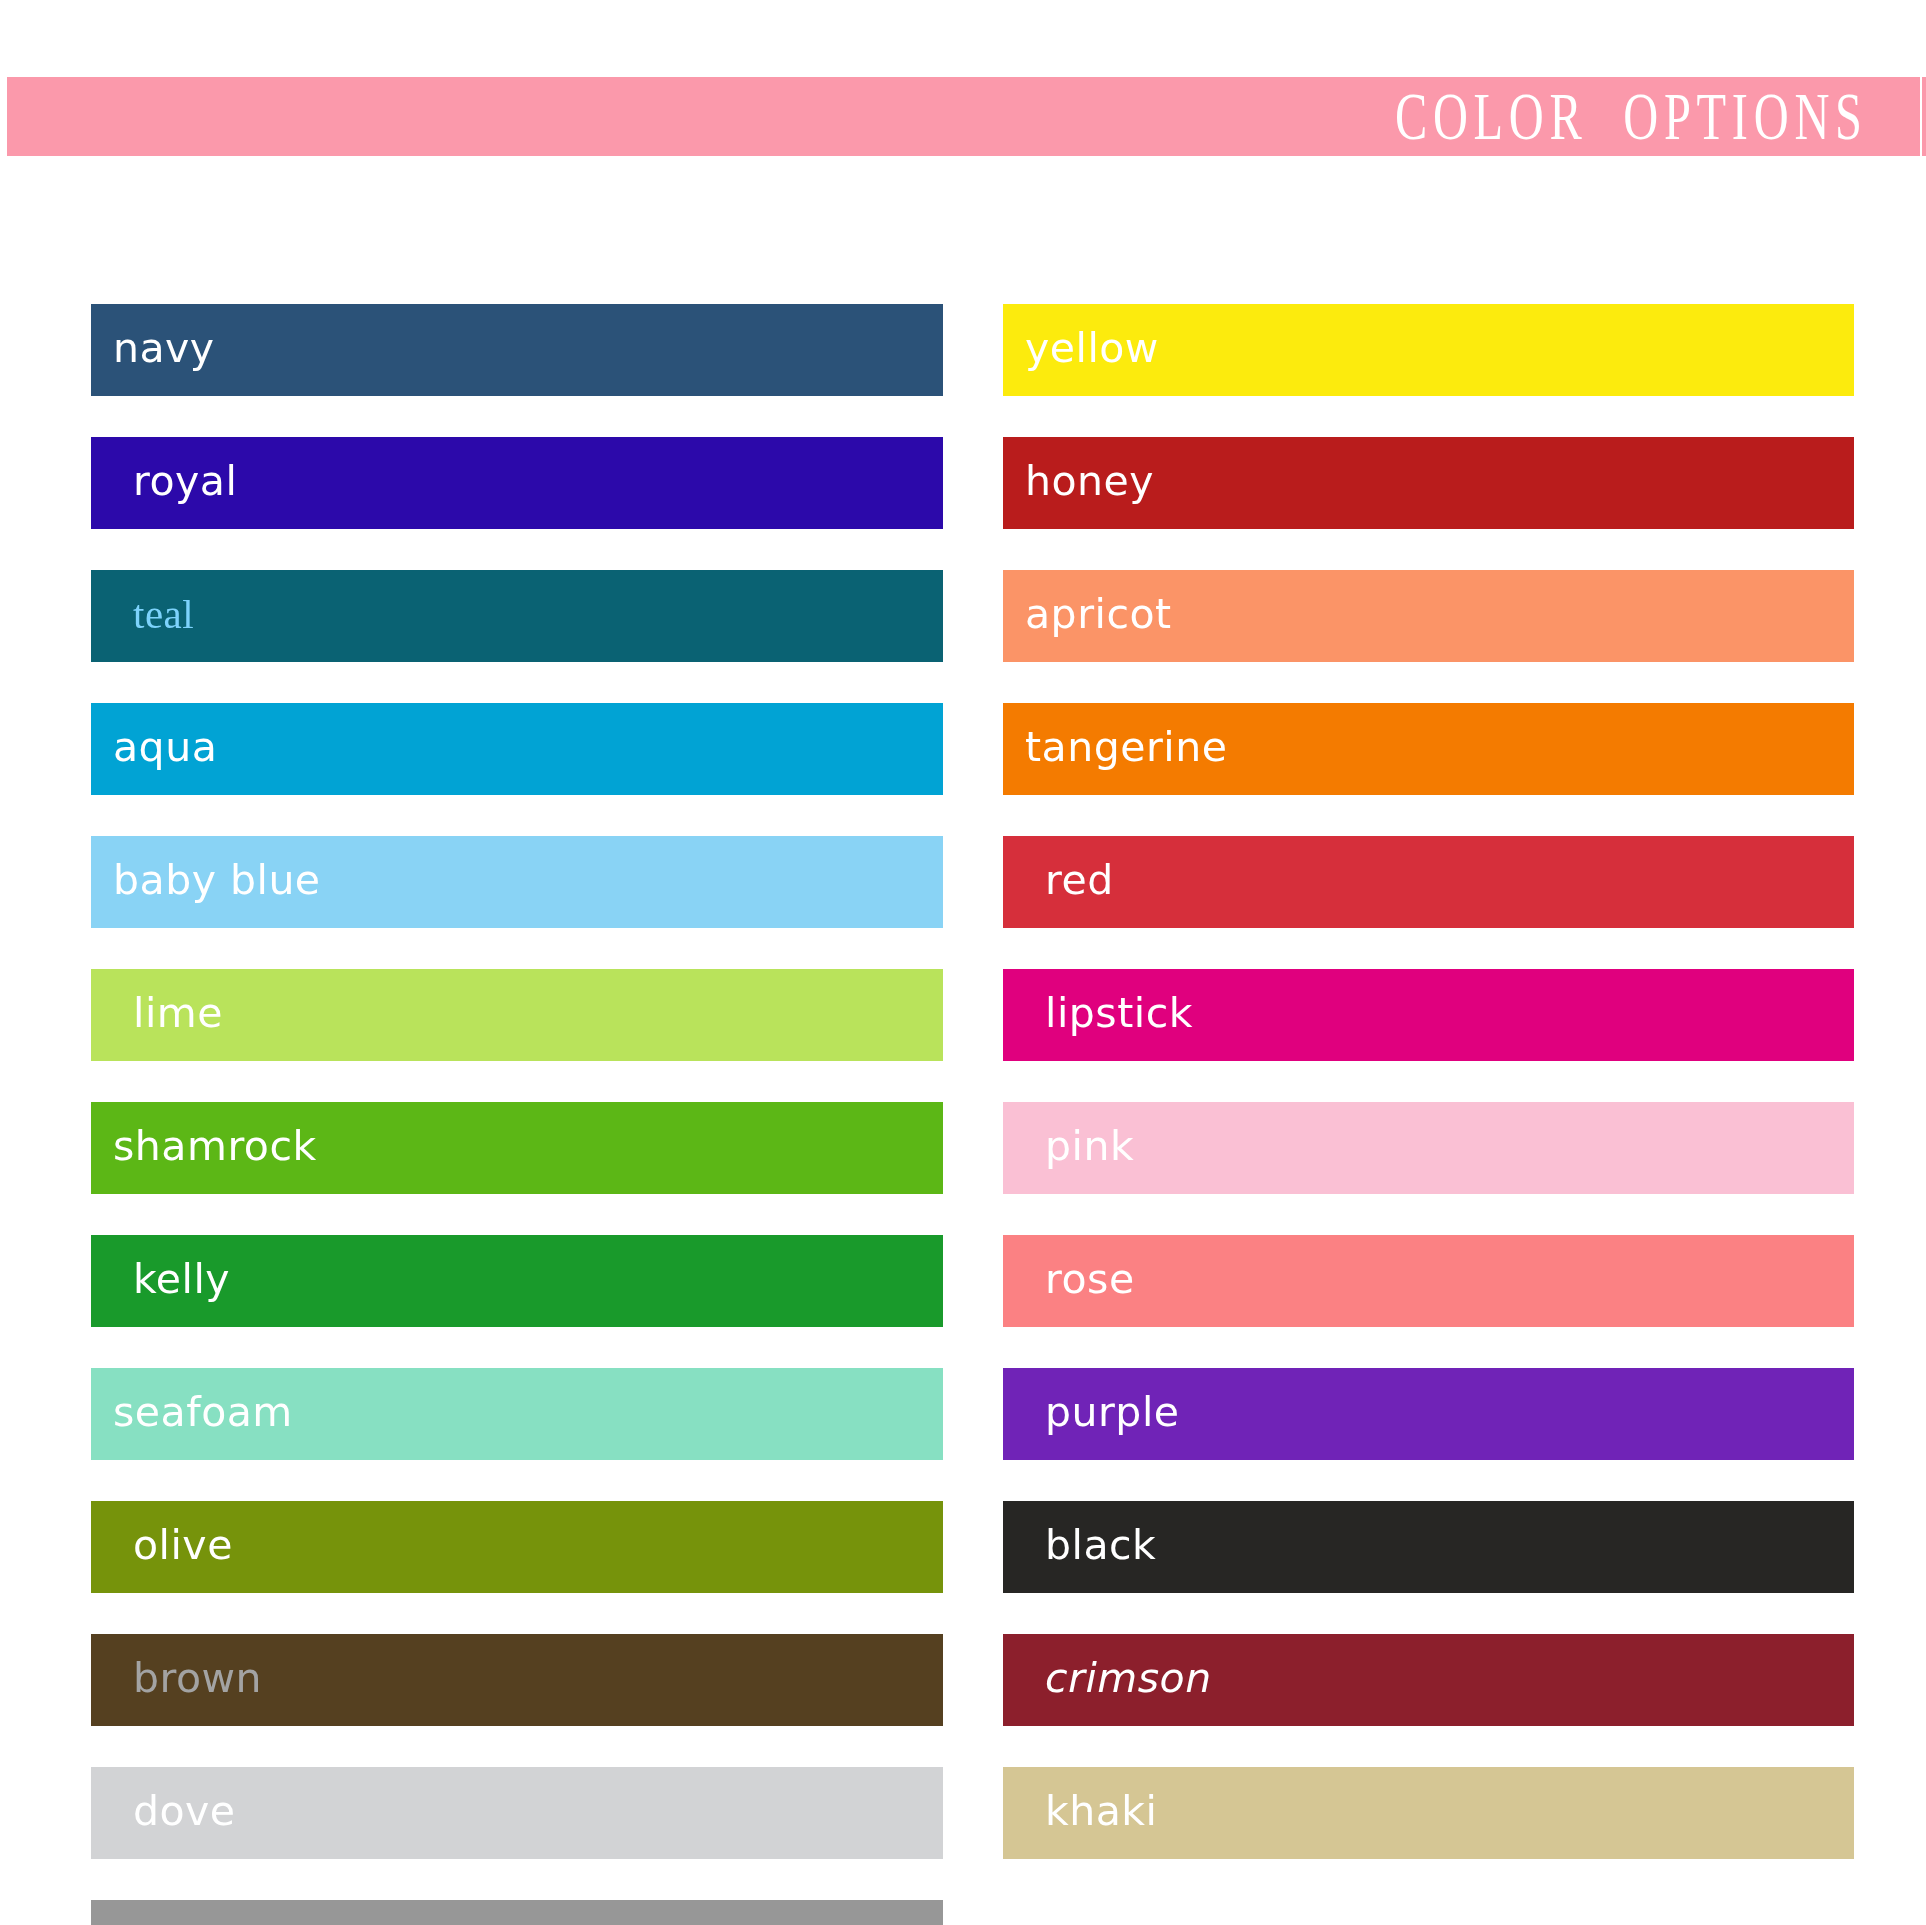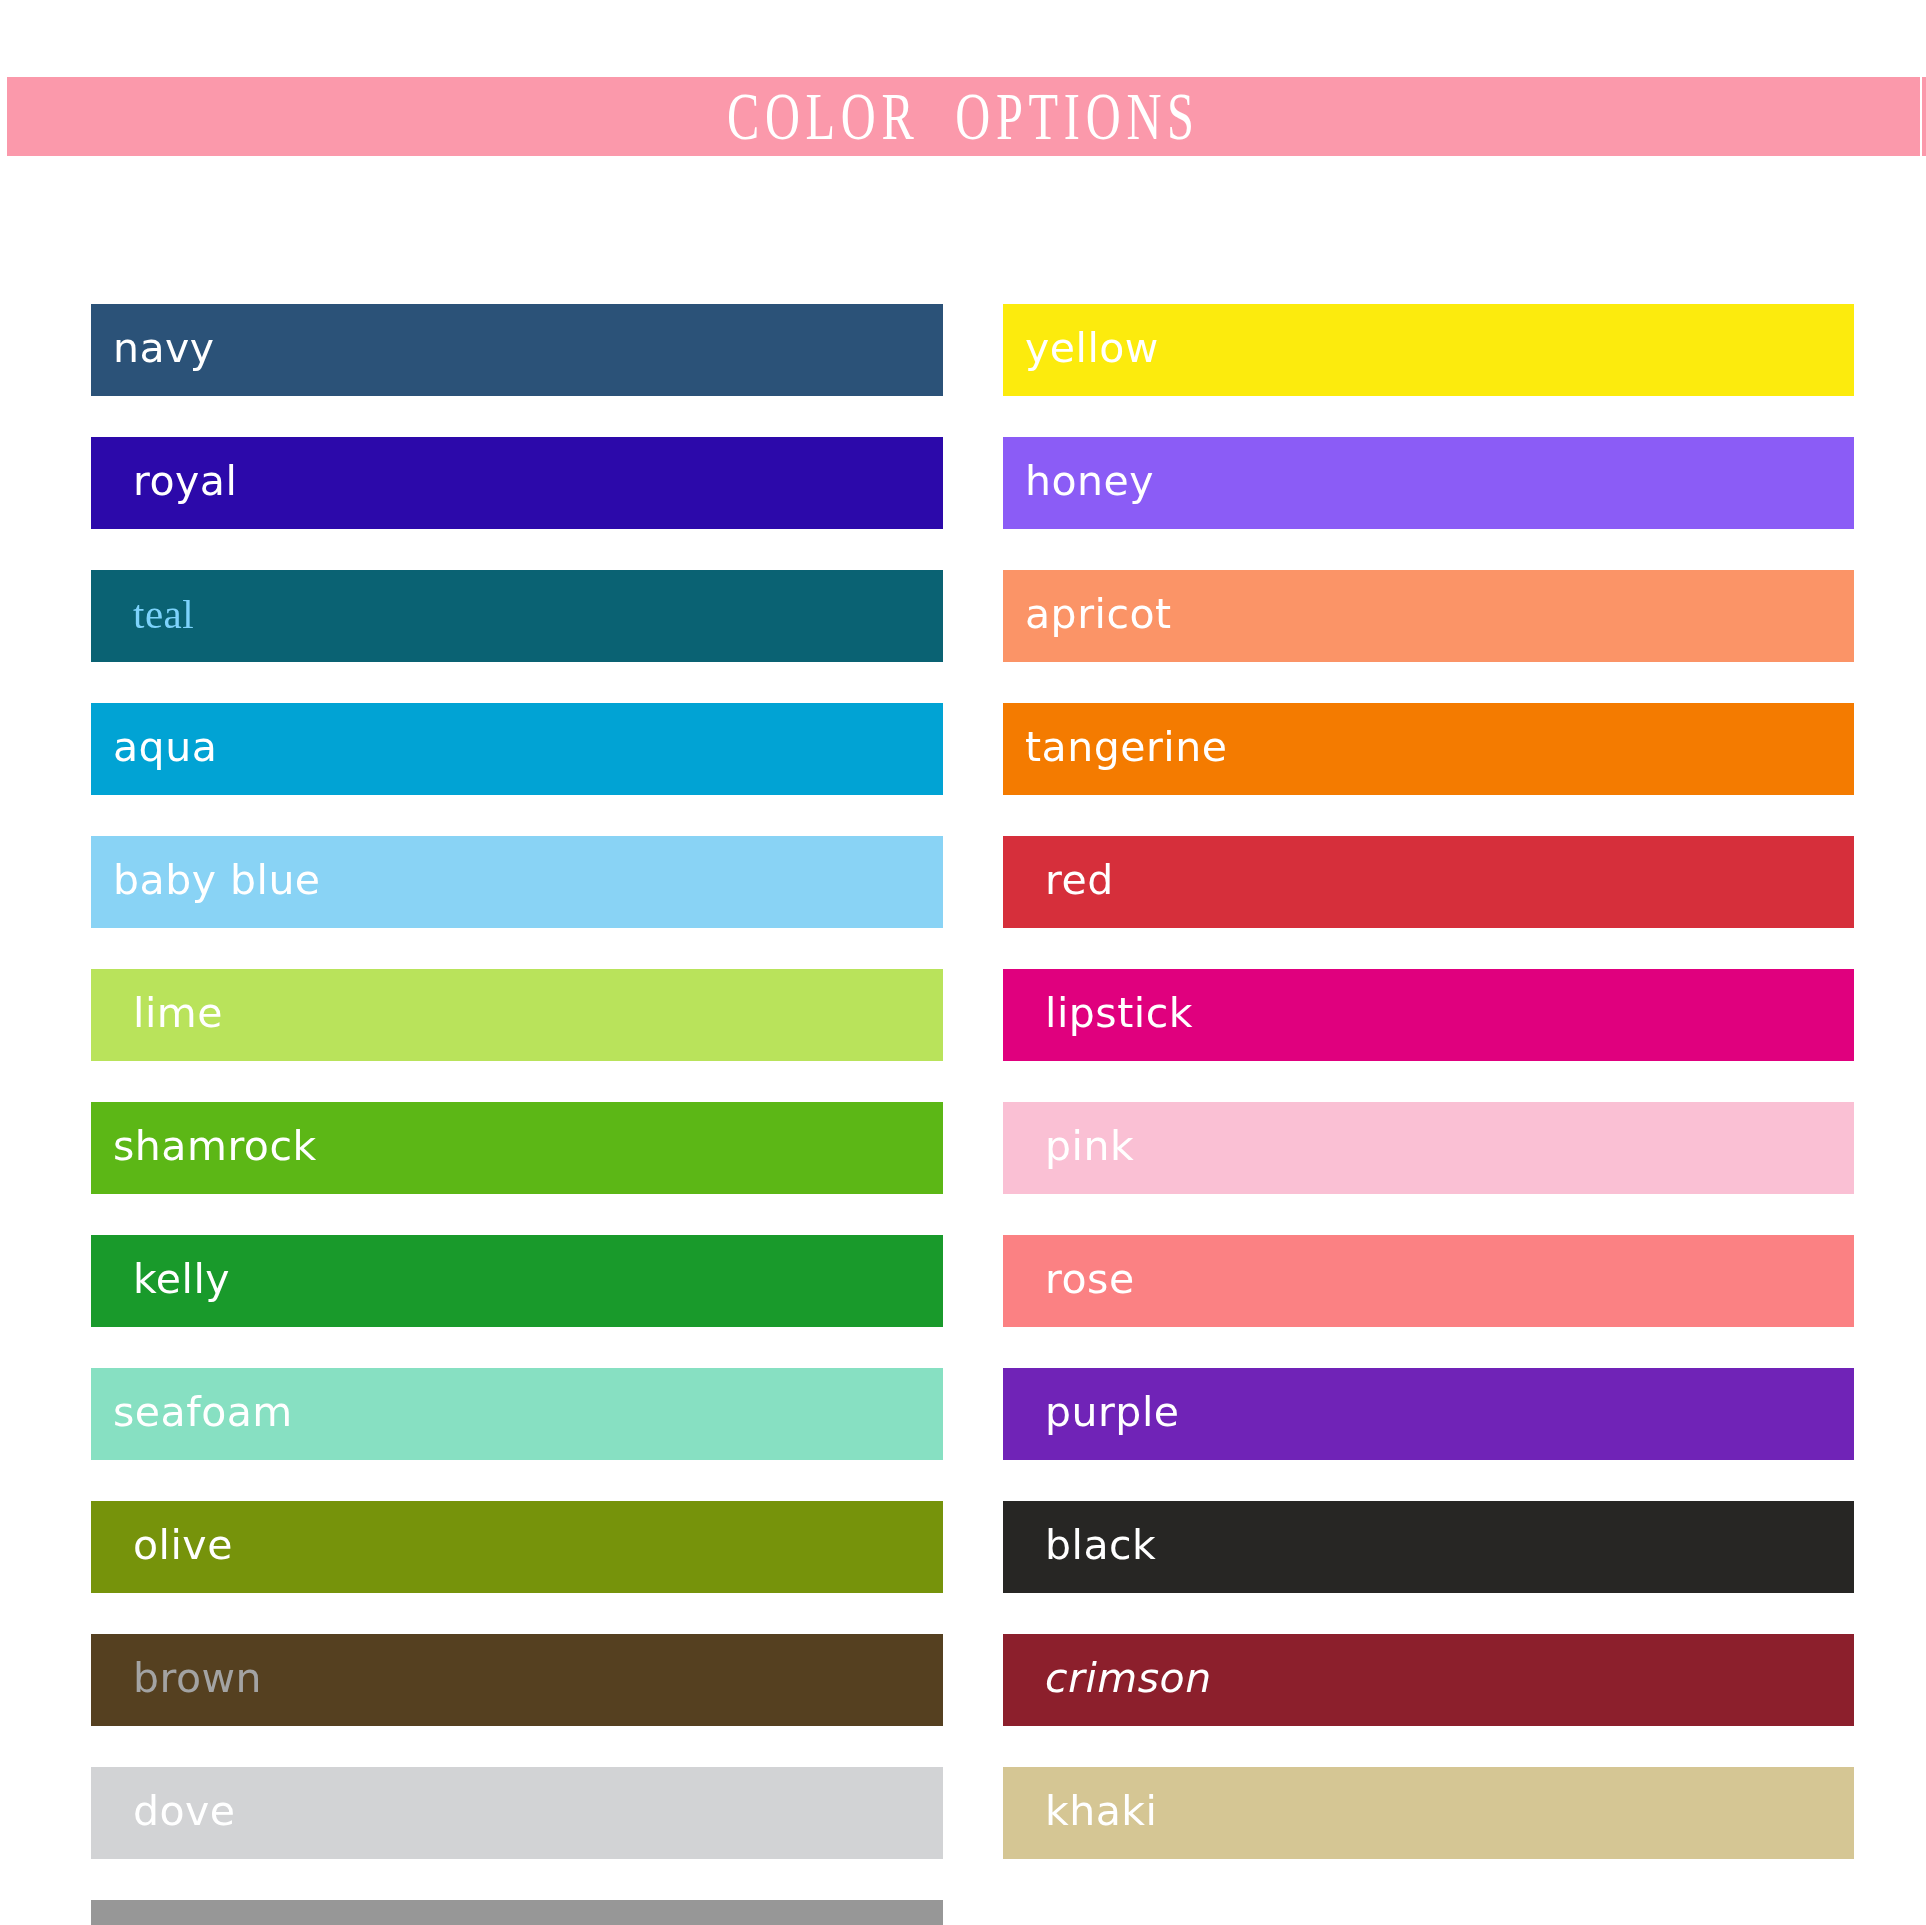--- a/index.html
+++ b/index.html
@@ -18,21 +18,21 @@
   
   #banner {
     position: absolute;
     left: 7px;
     top: 77px;
     width: 1913px;
     height: 79px;
     background: #fb99ab;
     display: flex;
     align-items: center;
-    justify-content: center;
+    justify-content: flex-end;
   }
   #banner-sliver {
     position: absolute;
     left: 1922px;
     top: 77px;
     width: 5px;
     height: 79px;
     background: #fb99ab;
   }
   #banner-title {
@@ -133,21 +133,21 @@
         <span class="swatch-label" style="color: rgb(255, 255, 255);">dove</span>
       </div>
       <div class="swatch indent" style="background: rgb(151, 151, 151);">
         <span class="swatch-label" style="color: rgb(255, 255, 255);">grey</span>
       </div>
     </div>
   <div class="column" id="column-right">
       <div class="swatch" style="background: rgb(252, 235, 13);">
         <span class="swatch-label" style="color: rgb(255, 255, 255);">yellow</span>
       </div>
-      <div class="swatch" style="background: #8b5cf6;">
+      <div class="swatch" style="background: #b91c1c;">
         <span class="swatch-label" style="color: rgb(255, 255, 255);">honey</span>
       </div>
       <div class="swatch" style="background: rgb(251, 148, 103);">
         <span class="swatch-label" style="color: rgb(255, 255, 255);">apricot</span>
       </div>
       <div class="swatch" style="background: rgb(244, 123, 0);">
         <span class="swatch-label" style="color: rgb(255, 255, 255);">tangerine</span>
       </div>
       <div class="swatch indent" style="background: rgb(214, 47, 59);">
         <span class="swatch-label" style="color: rgb(255, 255, 255);">red</span>

